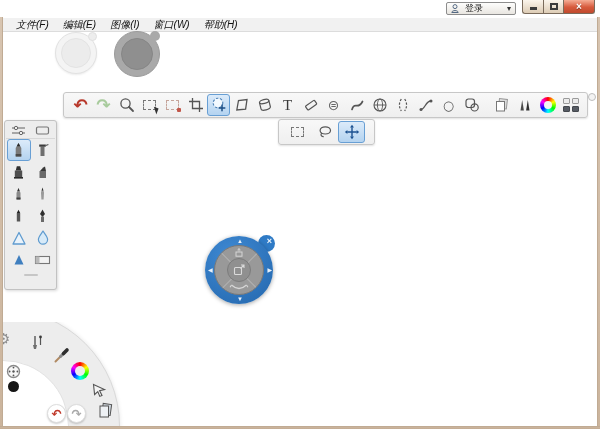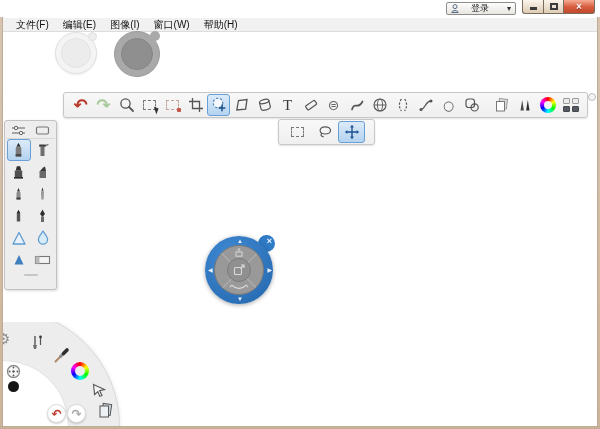--- a/index.html
+++ b/index.html
@@ -15,34 +15,34 @@
   .frame-left { left:0; border-right:1px solid #c0ab94; }
   .frame-right { right:0; border-left:1px solid #c0ab94; }
   .frame-bottom { position:absolute; left:0; right:0; bottom:0; height:3px;
     background:linear-gradient(#cdb69e,#c2ab92); border-top:1px solid #c0ab94; }
 
   .app-icon { width:11px; height:11px; margin-right:4px; flex:0 0 auto; }
   .title-text { font-size:10px; color:#1e1a16; white-space:nowrap; text-shadow:0 0 2px rgba(255,255,255,.7); }
 
   .login-box { position:absolute; top:2px; right:84px; width:70px; height:13px;
     background:linear-gradient(#fdfdfc,#e9e6e1); border:1px solid #8d8d8d; border-radius:2px;
-    display:flex; align-items:center; gap:12px; padding:0 4px; font-size:9px; color:#222; cursor:default; }
+    display:flex; align-items:center; gap:6px; padding:0 4px; font-size:9px; color:#222; cursor:default; }
   .login-caret { margin-left:auto; font-size:8px; color:#333; line-height:1; }
 
   .win-controls { position:absolute; top:0; right:5px; display:flex; }
   .wbtn { height:14px; border:1px solid #7a6b5b; border-top:none; display:flex; align-items:center; justify-content:center; }
   .wbtn.min { width:21px; border-radius:0 0 0 3px; background:linear-gradient(#fbf5ec,#ddccb5); border-right:none; }
   .wbtn.max { width:21px; background:linear-gradient(#fbf5ec,#ddccb5); }
   .wbtn.close { width:31px; border-radius:0 0 3px 0; background:linear-gradient(#f5ad95,#d75a3c 55%,#c04a2e); border-left:none;
     color:#fff; font-size:10px; font-weight:bold; line-height:1; text-shadow:0 1px 1px rgba(0,0,0,.4); }
   .glyph-min { width:7px; height:3px; background:#3b3b3b; margin-top:4px; }
   .glyph-max { width:8px; height:7px; border:2px solid #3b3b3b; background:transparent; }
 
   .menubar { position:absolute; left:3px; right:3px; top:18px; height:14px; background:#f1f1f1;
-    border-bottom:1px solid #dcdcdc; display:flex; align-items:center; padding-left:6px; }
+    border-bottom:1px solid #dcdcdc; display:flex; align-items:center; padding-left:6px;font-style:italic; }
   .menu-item { font-size:10px; color:#111; padding:0 7px; line-height:13px; cursor:default; }
 
   .content { position:absolute; left:3px; right:3px; top:32px; bottom:3px; background:#fff; }
 
   
   .puckmini { position:absolute; border-radius:50%; }
   .puckmini .ear { position:absolute; border-radius:50%; }
   .puckmini .core { position:absolute; border-radius:50%; }
   .puck-brush { left:52px; top:0px; width:42px; height:42px; background:#f4f4f4; border:1px solid #e2e2e2; box-shadow:0 1px 2px rgba(0,0,0,.08); }
   .puck-brush .ear { right:-1px; top:-1px; width:9px; height:9px; background:#ededed; border:1px solid #e0e0e0; }

